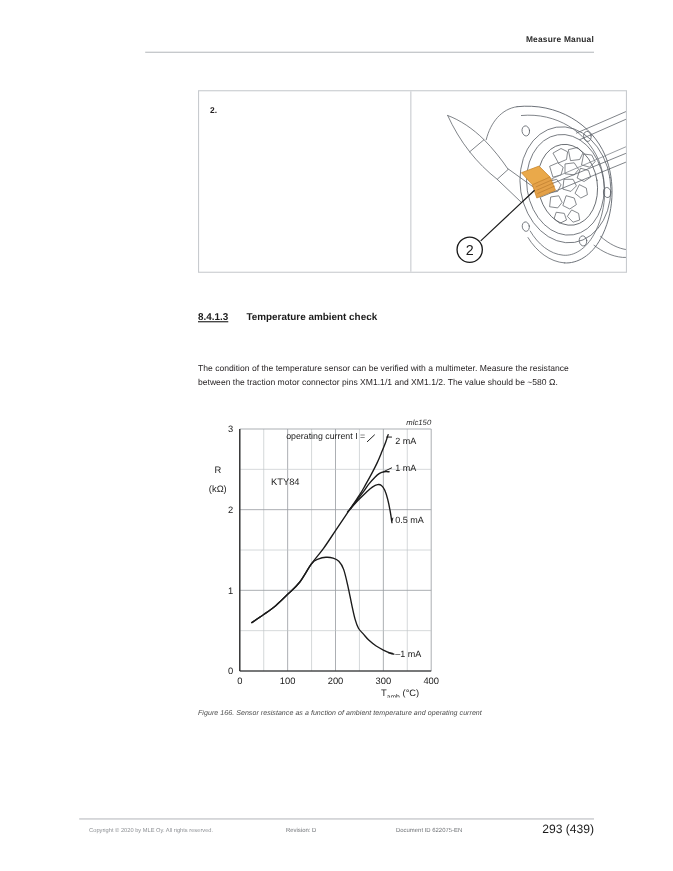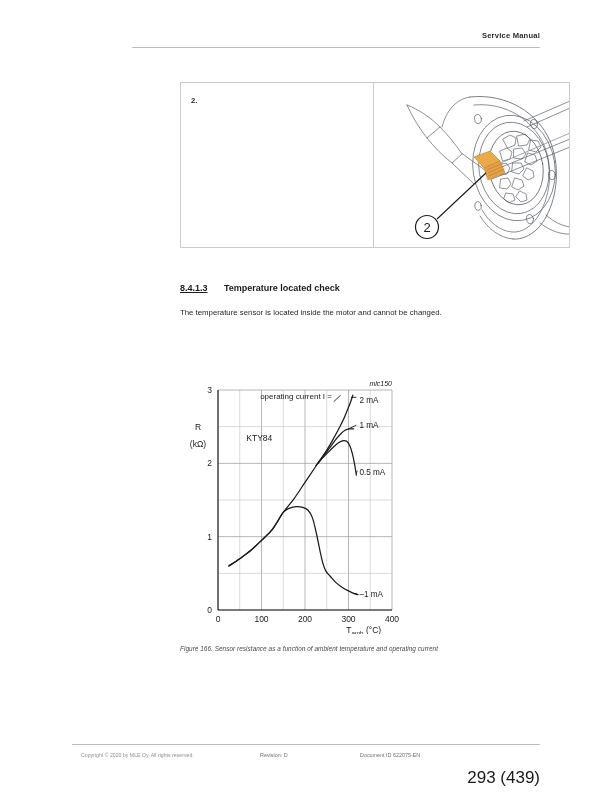--- a/index.html
+++ b/index.html
@@ -157,31 +157,30 @@
     position: absolute;
     left: 288px;
     top: 4px;
     font-size: 5.4px;
     color: #6f7276;
   }
   .footer-page {
     position: absolute;
     right: 0px;
     top: 0px;
-    font-size: 17px;
+    font-size: 11px;
     color: #1b1b1b;
-    margin-top: 20px;
   }
 </style>
 </head>
 <body>
 
 <div class="page">
 
-  <div class="header-title">Service Manual</div>
+  <div class="header-title">Measure Manual</div>
   <div class="header-rule"></div>
 
   <div class="step-table">
     <div class="step-cell-text">
       <div class="step-num">2.</div>
     </div>
     <div class="step-cell-img">
       <svg width="196" height="164" viewBox="0 0 196 164">
         <g fill="none" stroke="#5a5f66" stroke-width="0.7" stroke-linejoin="round" stroke-linecap="round">
 
@@ -246,23 +245,23 @@
         </g>
 
         <line x1="63" y1="136" x2="112" y2="90" stroke="#1b1b1b" stroke-width="1.1"></line>
         <circle cx="53" cy="144" r="11.5" fill="#ffffff" stroke="#1b1b1b" stroke-width="1.2"></circle>
         <text x="53" y="149" font-family="Liberation Sans, sans-serif" font-size="13" text-anchor="middle" fill="#1b1b1b">2</text>
       </svg>
     </div>
   </div>
 
   <div class="section-heading">
-    <span class="num">8.4.1.3</span><span>Temperature located check</span>
+    <span class="num">8.4.1.3</span><span>Temperature ambient check</span>
   </div>
-  <div class="para para-1">The temperature sensor is located inside the motor and cannot be changed.</div>
+  <div class="para para-2">The condition of the temperature sensor can be verified with a multimeter. Measure the resistance between the traction motor connector pins XM1.1/1 and XM1.1/2. The value should be ~580 Ω.</div>
 
   <div class="figure-wrap">
     <svg id="chart-svg" width="250" height="262" viewBox="0 0 250 262">
         <line x1="38" y1="18" x2="38" y2="238" stroke="#9a9ea3" stroke-width="0.75"></line>
         <line x1="59.75" y1="18" x2="59.75" y2="238" stroke="#bfc3c7" stroke-width="0.6"></line>
         <line x1="81.5" y1="18" x2="81.5" y2="238" stroke="#9a9ea3" stroke-width="0.75"></line>
         <line x1="103.25" y1="18" x2="103.25" y2="238" stroke="#bfc3c7" stroke-width="0.6"></line>
         <line x1="125" y1="18" x2="125" y2="238" stroke="#9a9ea3" stroke-width="0.75"></line>
         <line x1="146.75" y1="18" x2="146.75" y2="238" stroke="#bfc3c7" stroke-width="0.6"></line>
         <line x1="168.5" y1="18" x2="168.5" y2="238" stroke="#9a9ea3" stroke-width="0.75"></line>

